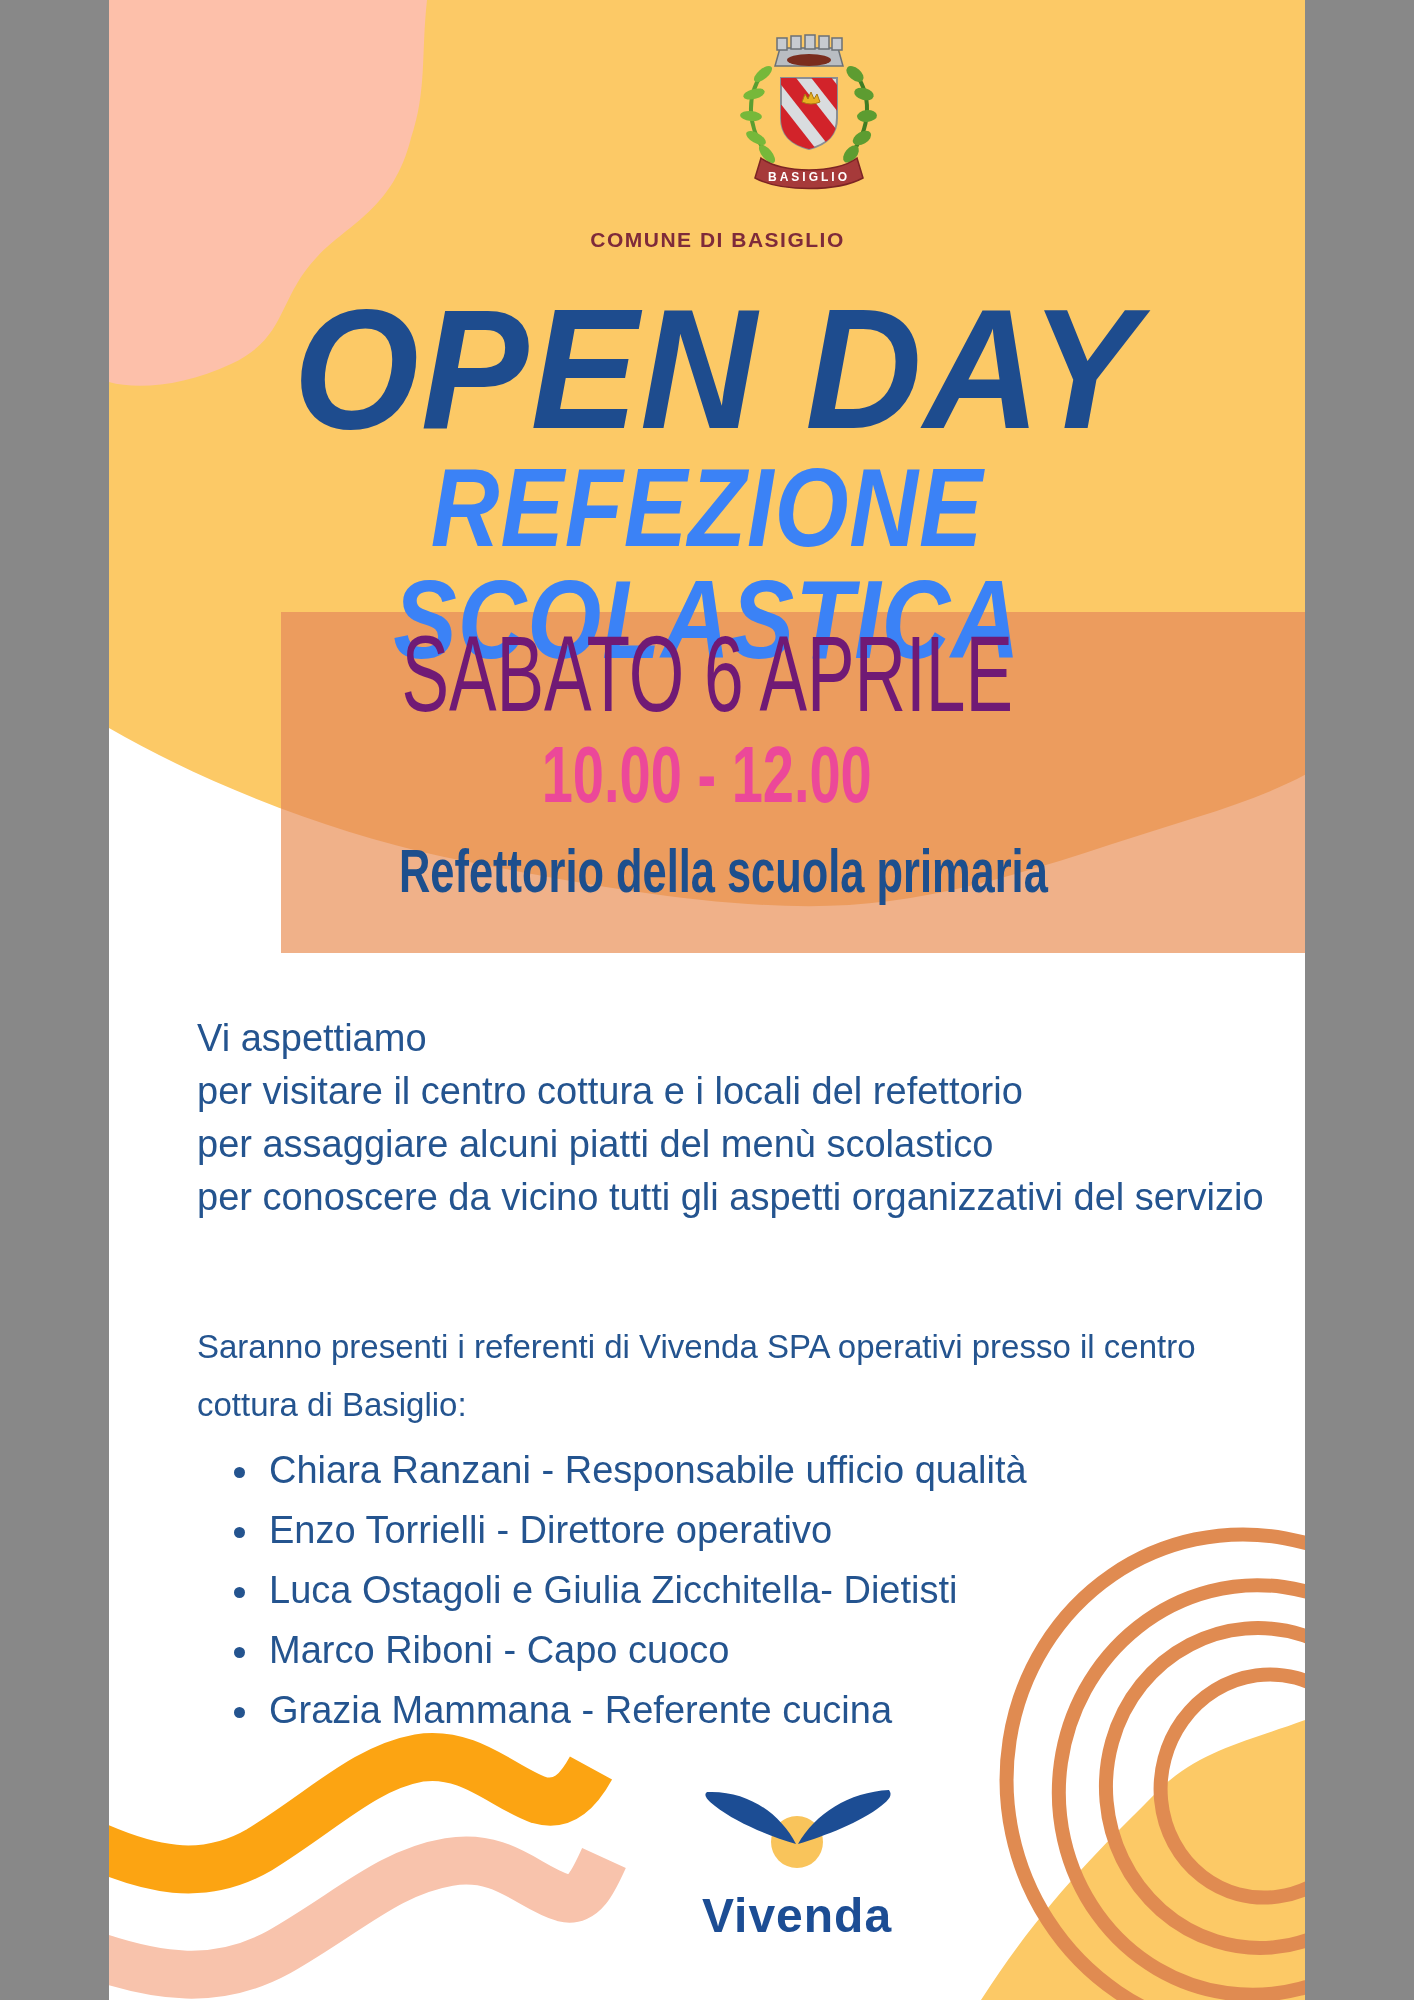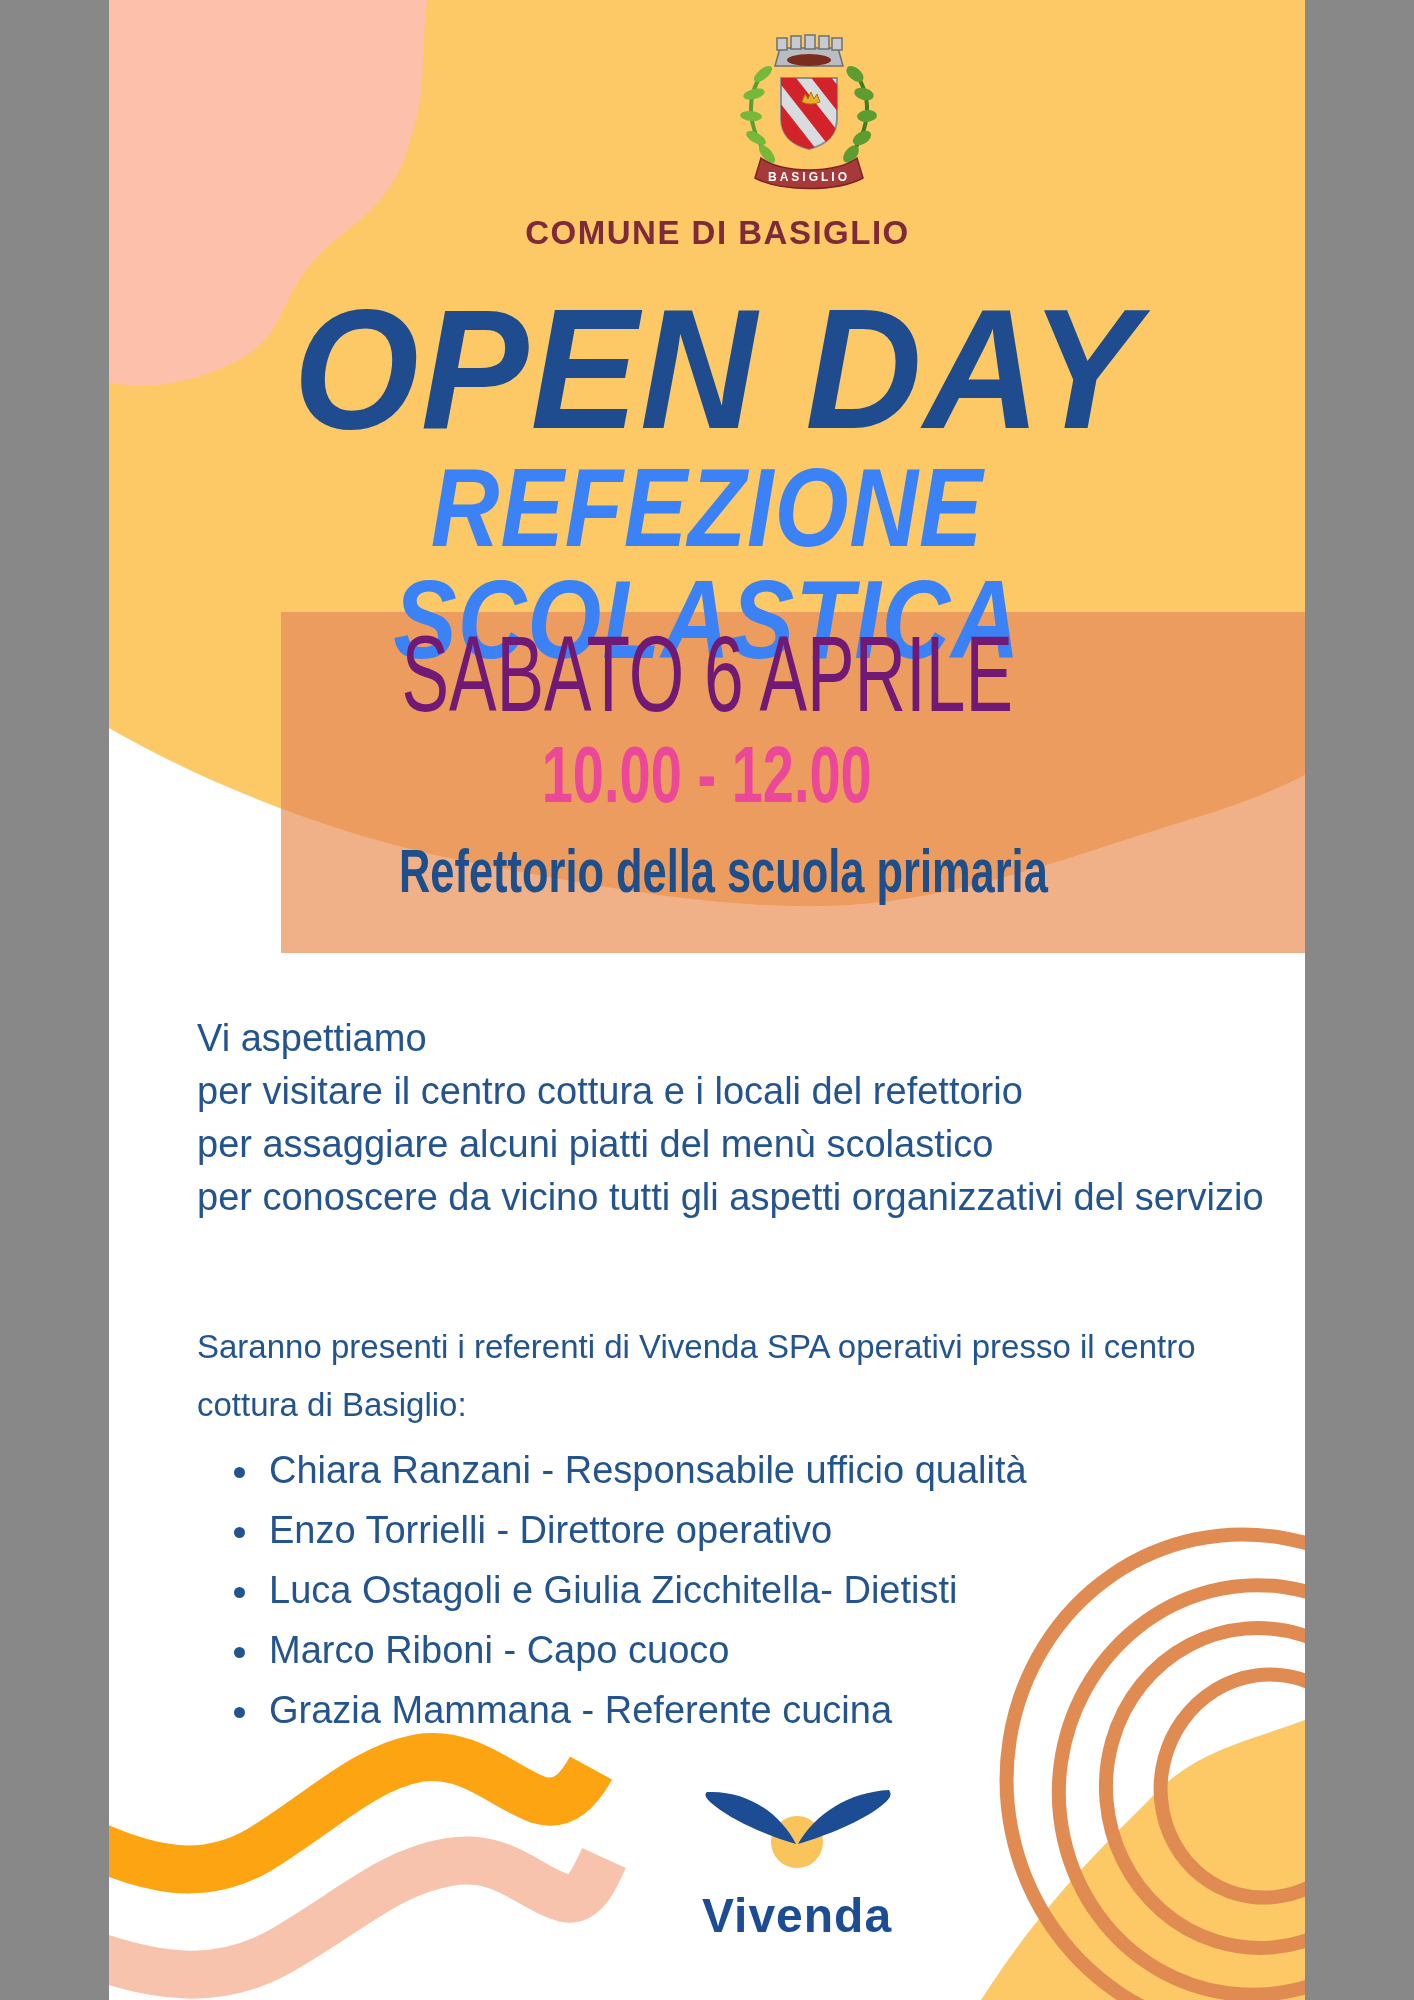--- a/index.html
+++ b/index.html
@@ -7,23 +7,23 @@
     position:relative;
     width:1196px;height:2000px;
     background:#ffffff;
     overflow:hidden;
     font-family:"Liberation Sans", sans-serif;
     margin:0 auto;
   }
   .bg-svg{position:absolute;left:0;top:0;width:1414px;height:2000px;display:block;}
   .abs{position:absolute;left:0;right:0;text-align:center;}
   .municipality{
-    top:214px;
+    top:228px;
     color:#7E2A3A;
-    font-size:33px;font-weight:bold;letter-spacing:1.5px;margin-left:21px;
+    font-size:21px;font-weight:bold;letter-spacing:1.5px;margin-left:21px;
   }
   .title1{
     top:284px;line-height:1;
     color:#1E4C8E;font-size:170px;font-weight:bold;font-style:italic;padding-left:19px;
   }
   .title1 .squeeze{display:inline-block;transform:scaleX(.95);transform-origin:center;letter-spacing:2px;}
   .title2{
     top:452px;line-height:1;
     color:#3b82f6;font-size:112px;font-weight:bold;font-style:italic;
   }

